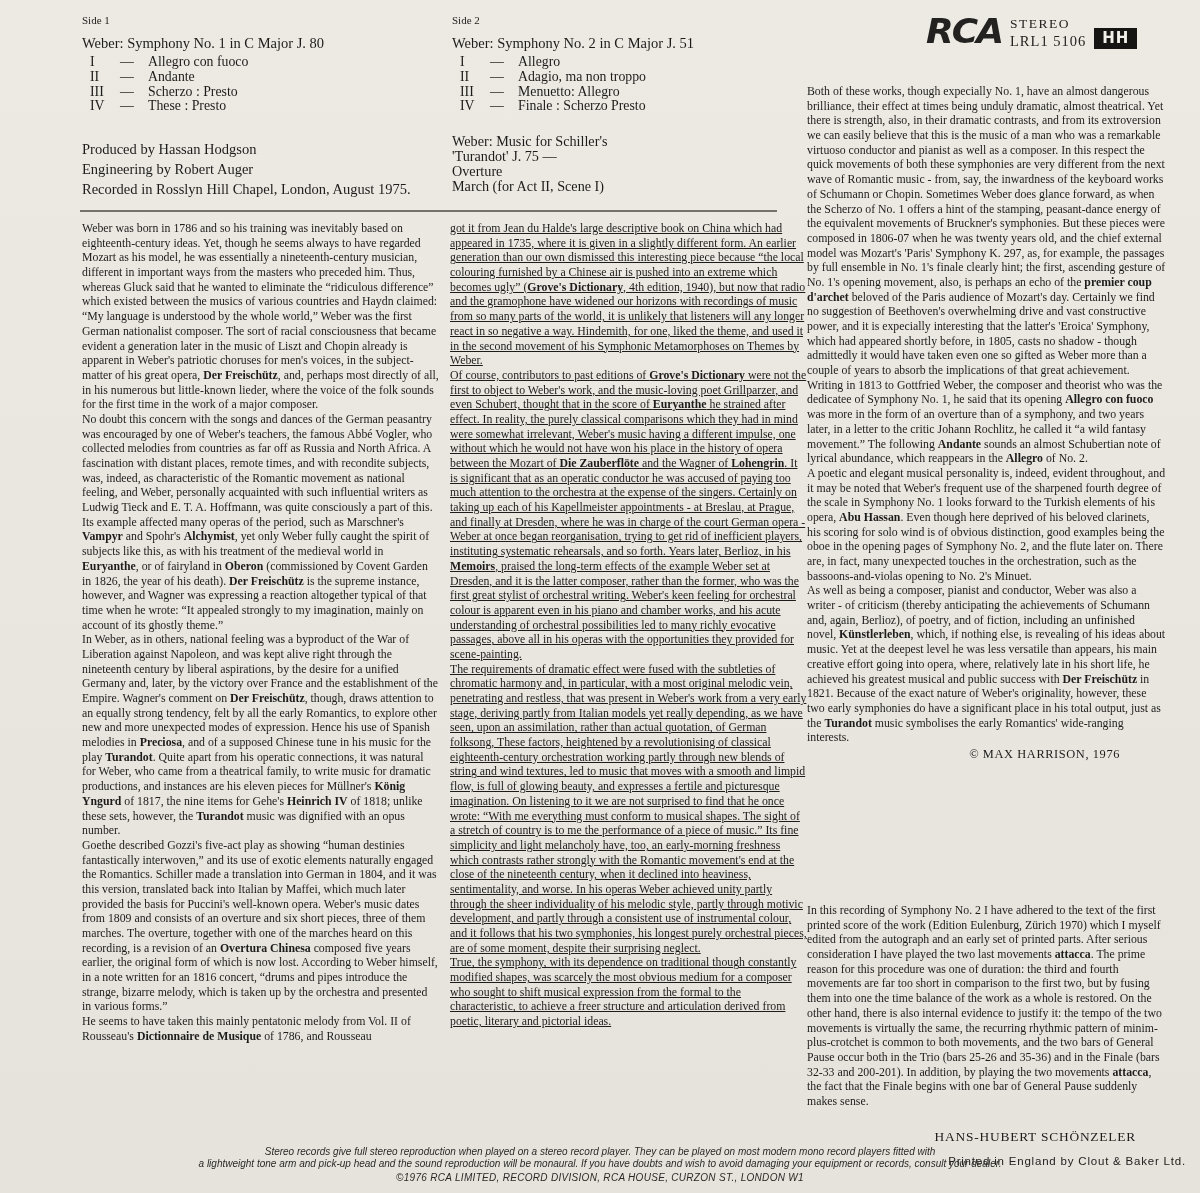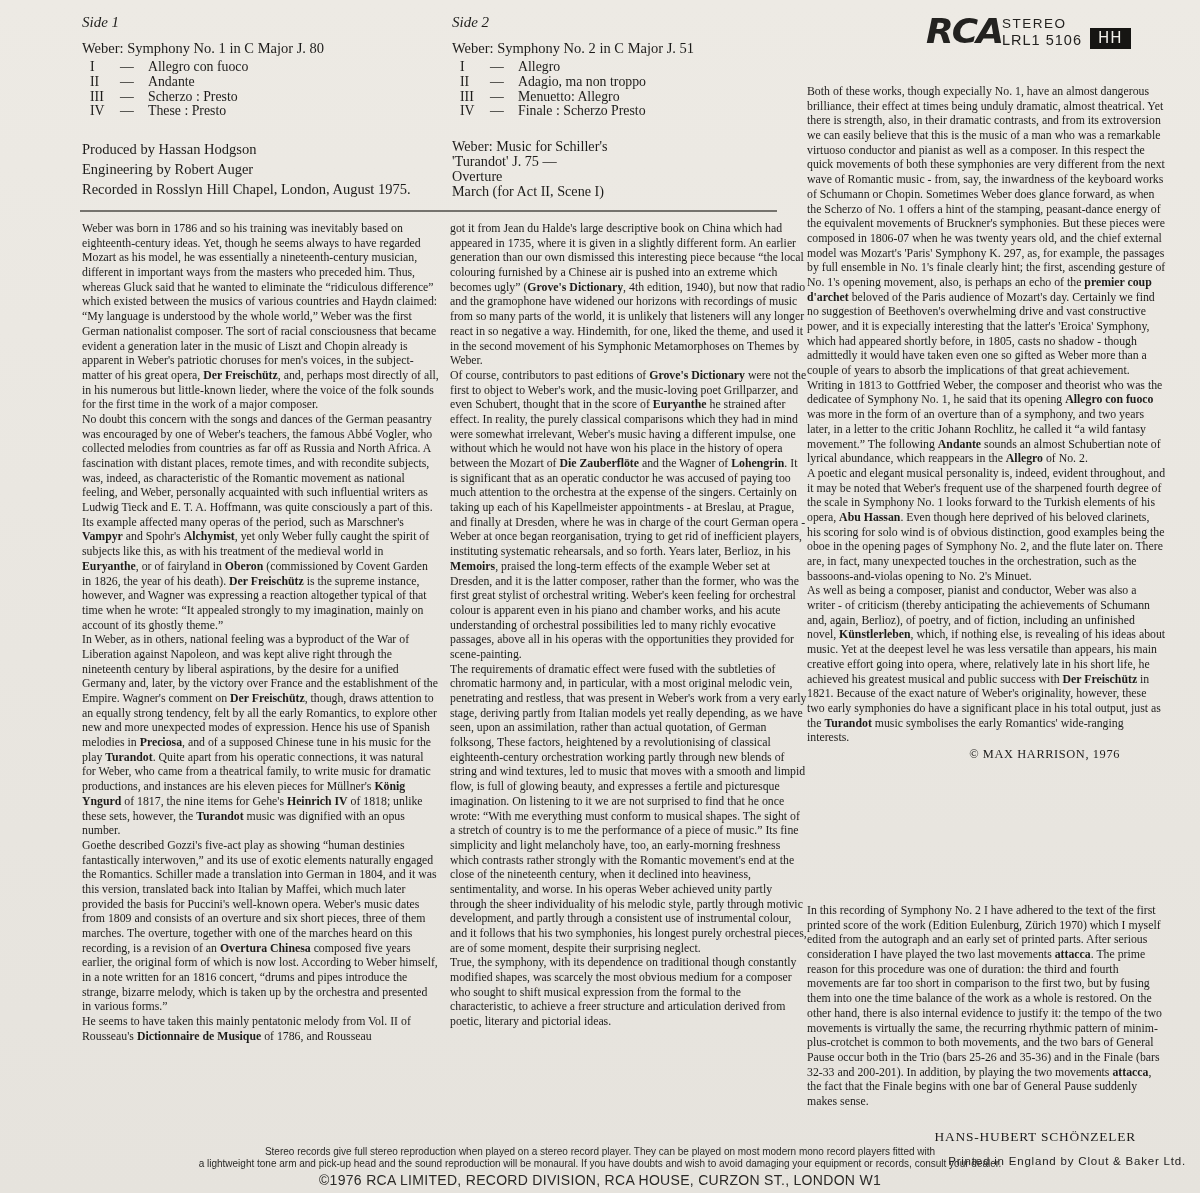--- a/index.html
+++ b/index.html
@@ -5,58 +5,58 @@
   html,body{margin:0;padding:0;}
   .page{
     position:relative;width:1200px;height:1193px;overflow:hidden;
     background:linear-gradient(180deg,#edeae4 0%,#e9e6e0 55%,#e6e3dd 100%);
     font-family:"Liberation Serif","DejaVu Serif",serif;color:#1d1c1a;
   }
   
   .side-block{position:absolute;top:14px;}
   #side1-block{left:82px;width:360px;}
   #side2-block{left:452px;width:340px;}
-  .side-label{font-style:italic;font-size:15px;}
+  .side-label{font-size:11px;}
   .side-title{font-size:14.5px;margin-top:9px;}
   .mv-list{margin-top:3px;}
   .mv-row{display:flex;font-size:13.8px;line-height:14.8px;}
   .mv-num{width:30px;padding-left:8px;}
   .mv-dash{width:28px;text-align:left;}
   .credits{position:absolute;left:82px;top:139px;font-size:14.5px;line-height:20px;}
   .extra-lines{margin-top:20px;font-size:14.2px;line-height:14.8px;}
   .hdr-rule{position:absolute;left:80px;top:210px;width:697px;height:2px;background:#4d4b47;opacity:.75;}
   
   .brand{position:absolute;left:926px;top:16px;width:258px;display:flex;align-items:flex-start;}
   .rca-logo{
     font-family:"DejaVu Sans",sans-serif;font-weight:bold;font-style:italic;
     font-size:36px;line-height:34px;letter-spacing:-2px;color:#232220;
     transform:scaleY(.92);transform-origin:top left;
   }
-  .stereo-box{font-family:Liberation Sans, sans-serif;color:#232220;}
+  .stereo-box{margin-left:8px;font-family:Liberation Serif, serif;color:#232220;}
   .stereo-word{font-size:13.5px;letter-spacing:1.5px;}
   .catalog-no{font-size:14.5px;letter-spacing:1px;margin-top:1px;}
   .hh-badge{
     margin-left:8px;margin-top:12px;background:#161513;color:#f2f0ea;
-    font-family:"DejaVu Sans",sans-serif;font-weight:normal;font-size:15px;
+    font-family:"DejaVu Sans",sans-serif;font-weight:bold;font-size:15px;
     padding:1px 8px 2px 8px;letter-spacing:1px;
   }
   
   .col{position:absolute;font-size:11.8px;line-height:14.68px;text-align:left;}
   .col p{margin:0;}
   #col1{left:82px;top:221px;width:357px;}
-  #col2{left:450px;top:221px;width:358px;}
+  #col2{left:450px;top:221px;width:358px;text-decoration:underline;}
   #col3{left:807px;top:84px;width:359px;}
   #col3-note{left:807px;top:903px;width:359px;}
   .author-credit{text-align:right;padding-right:46px;font-size:12.4px;letter-spacing:.6px;margin-top:2px;}
   .signature{text-align:right;padding-right:30px;font-size:13.4px;letter-spacing:.8px;margin-top:21px;}
   
   .footer{position:absolute;left:110px;top:1146px;width:980px;text-align:center;
     font-family:"Liberation Sans","DejaVu Sans",sans-serif;color:#2a2926;}
-  .footer-italic{font-size:10px;line-height:11.8px;}
-  .footer-copy{font-size:14px;margin-top:2px;letter-spacing:.3px;}
+  .footer-italic{font-size:10px;font-style:italic;line-height:11.8px;}
+  .footer-copy{font-size:10px;margin-top:2px;letter-spacing:.3px;font-style:italic;}
   .printed-by{position:absolute;right:14px;top:1155px;font-family:"Liberation Sans","DejaVu Sans",sans-serif;
     font-size:11.5px;letter-spacing:.8px;color:#232220;}
 </style>
 </head>
 <body>
 
 <div class="page">
 
   <div class="side-block" id="side1-block">
     <div class="side-label">Side 1</div>

